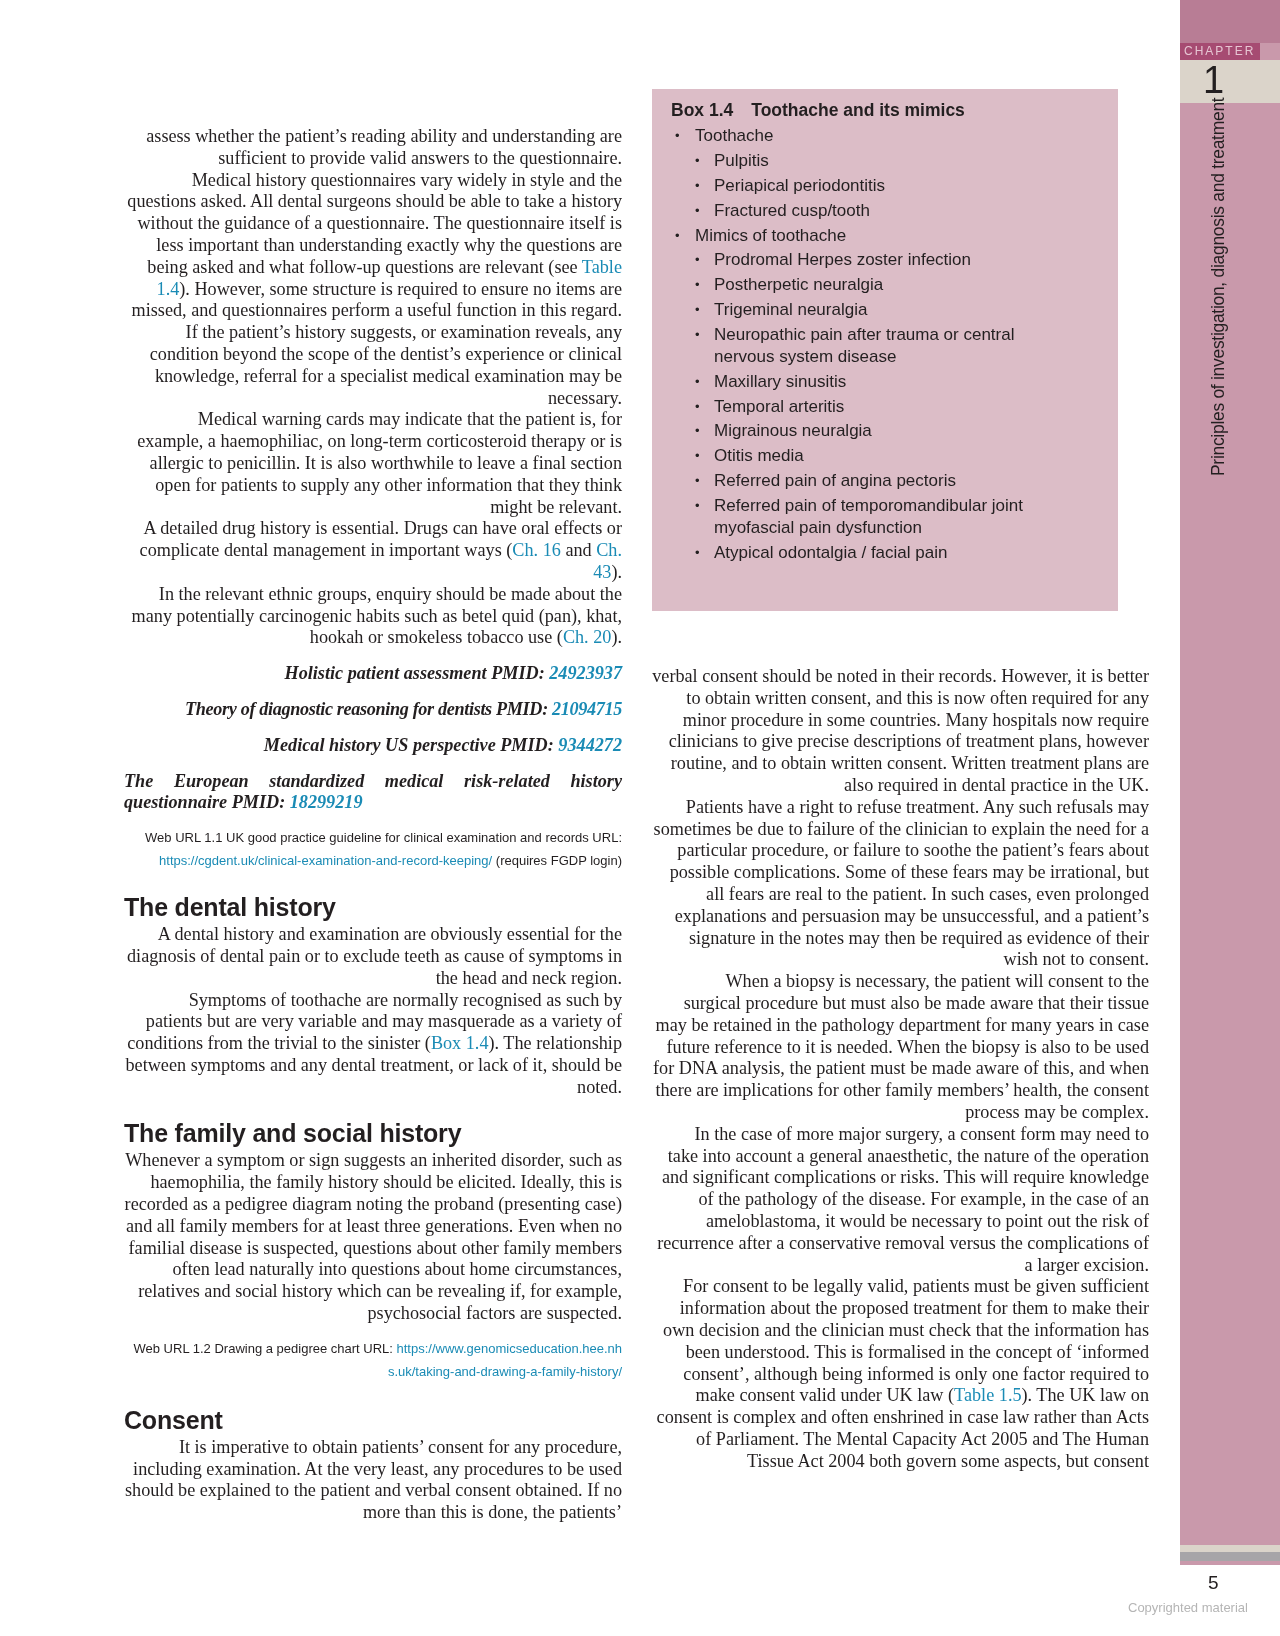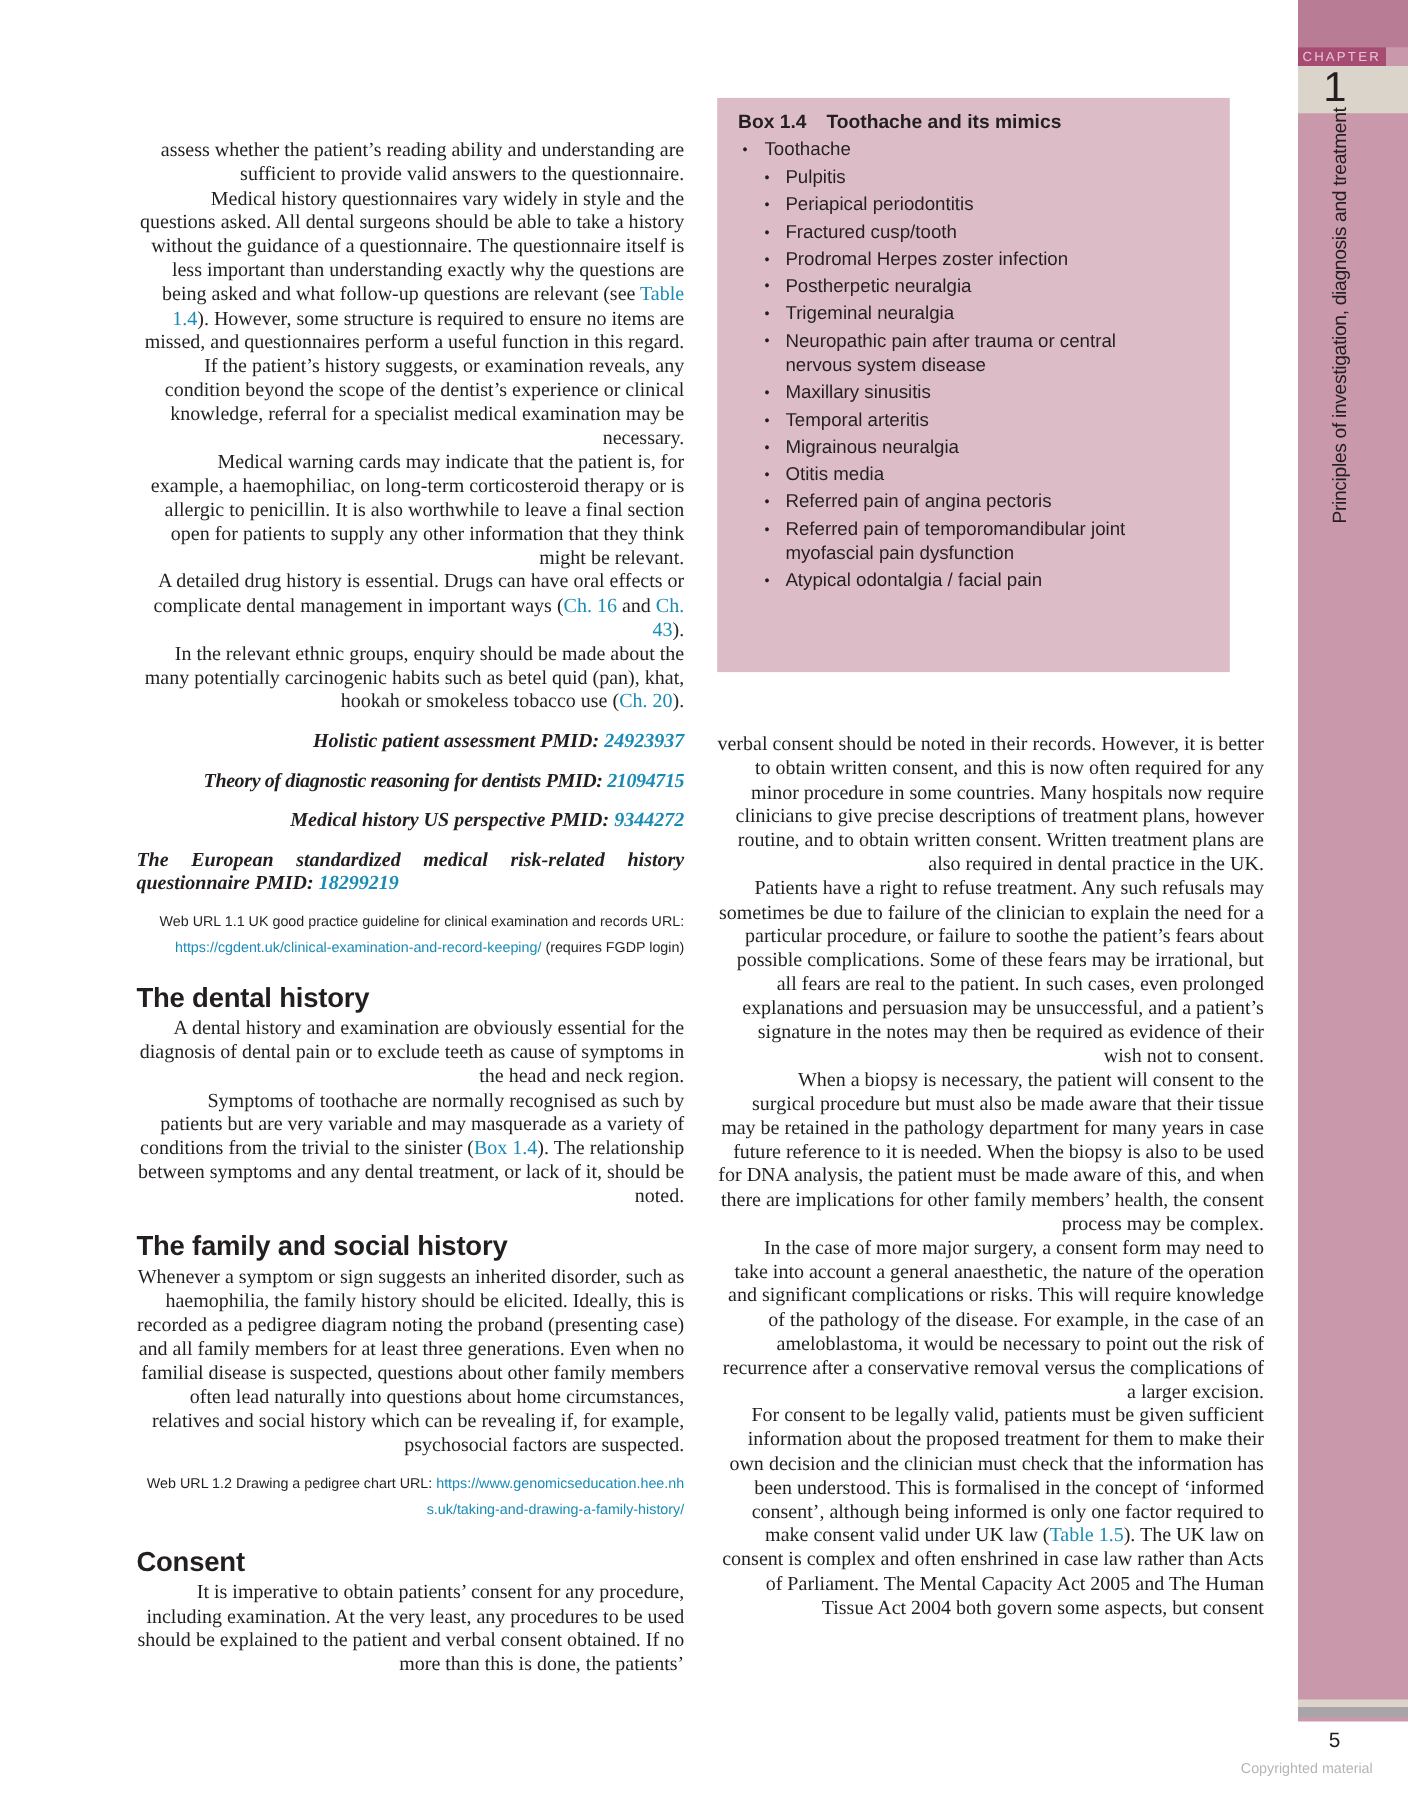--- a/index.html
+++ b/index.html
@@ -73,20 +73,21 @@
   <p>It is imperative to obtain patients’ consent for any procedure, including examination. At the very least, any procedures to be used should be explained to the patient and verbal consent obtained. If no more than this is done, the patients’</p>
 </div>
 
 <div class="box">
   <div class="box-title"><span class="num">Box 1.4</span><span>Toothache and its mimics</span></div>
   <ul>
     <li class="l1">Toothache</li>
     <li class="l2">Pulpitis</li>
     <li class="l2">Periapical periodontitis</li>
     <li class="l2">Fractured cusp/tooth</li>
+    <li class="l1">Mimics of toothache</li>
     <li class="l2">Prodromal Herpes zoster infection</li>
     <li class="l2">Postherpetic neuralgia</li>
     <li class="l2">Trigeminal neuralgia</li>
     <li class="l2" style="padding-right:30px;">Neuropathic pain after trauma or central nervous system disease</li>
     <li class="l2">Maxillary sinusitis</li>
     <li class="l2">Temporal arteritis</li>
     <li class="l2">Migrainous neuralgia</li>
     <li class="l2">Otitis media</li>
     <li class="l2">Referred pain of angina pectoris</li>
     <li class="l2" style="padding-right:10px;">Referred pain of temporomandibular joint myofascial pain dysfunction</li>

